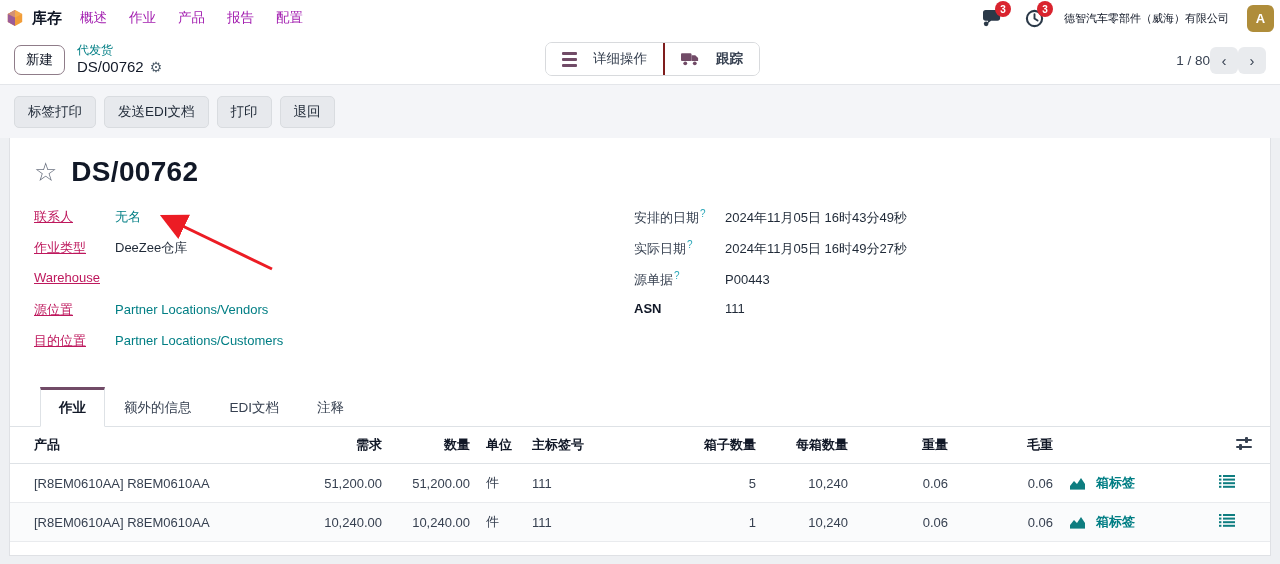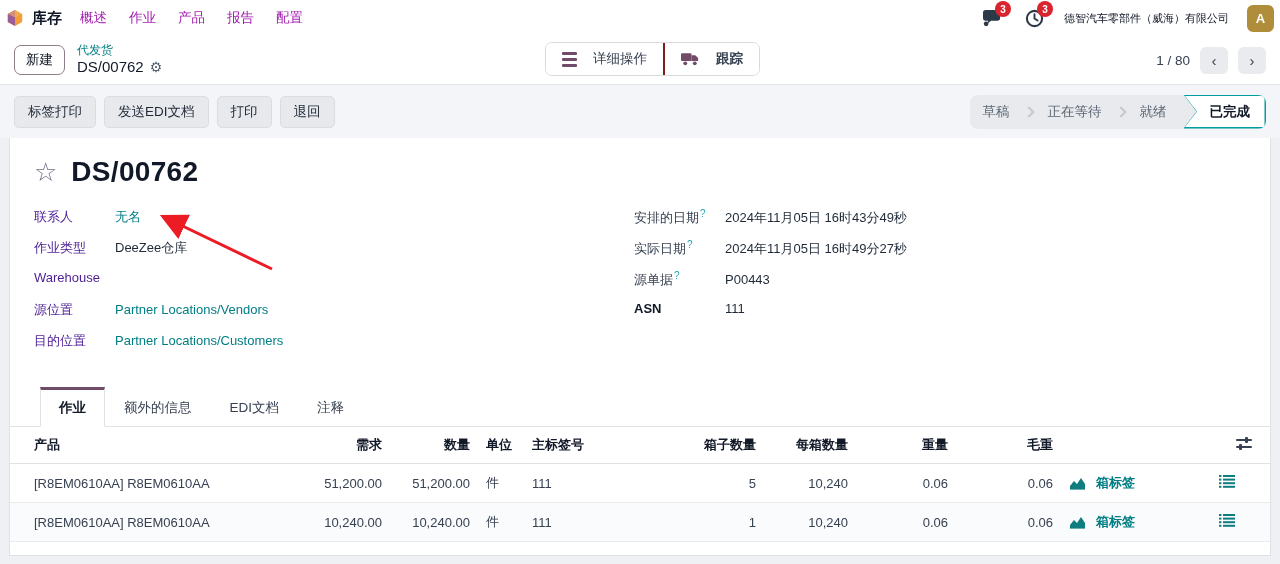--- a/index.html
+++ b/index.html
@@ -25,21 +25,21 @@
   .btn-new { background:#fff; border:1px solid #8f7c89; color:#111827; border-radius:7px; padding:5px 11px; font-size:13.5px; cursor:pointer; margin-right:12px; }
   .breadcrumb-col { display:flex; flex-direction:column; line-height:1.25; }
   .breadcrumb-parent { font-size:12px; color:#017e84; cursor:pointer; }
   .breadcrumb-current { font-size:15px; color:#111827; display:flex; align-items:center; gap:6px; }
   .gear { font-size:14px; color:#52606d; cursor:pointer; }
   .cp-center { position:absolute; left:545px; top:42px; display:flex; border:1px solid #d8dadd; border-radius:7px; overflow:hidden; background:#fff; }
   .cp-btn { display:flex; align-items:center; gap:16px; padding:7px 16px; font-size:13.5px; color:#374151; cursor:pointer; background:#fff; border:none; }
   .cp-btn + .cp-btn { border-left:2px solid #7f1d1d;font-weight:bold; }
   .hamburger { display:inline-flex; flex-direction:column; gap:3px; }
   .hamburger span { width:15px; height:3px; background:#714b67; border-radius:1px; }
-  .pager { margin-left:auto; display:flex; align-items:center; gap:10px; }
+  .pager { margin-left:auto; display:flex; align-items:center; gap:0; }
   .pager-text { font-size:13.5px; color:#374151; }
   .pager-btn { width:28px; height:27px; background:#e9ebee; border:none; border-radius:6px; color:#374151; font-size:15px; cursor:pointer; display:flex; align-items:center; justify-content:center; }
 
   
   .action-strip { height:53px; background:#f4f5f8; display:flex; align-items:center; padding:0 14px; }
   .action-btn { background:#e7e9ed; border:1px solid #d9dce0; border-radius:5px; color:#1f2937; font-size:13.5px; padding:6px 13px; margin-right:8px; cursor:pointer; }
   .statusbar { margin-left:auto; display:flex; align-items:center; height:34px; background:#e8eaed; border-radius:8px; overflow:hidden; }
   .status-step { padding:0 13px; color:#5b6674; font-size:13.5px; cursor:pointer; }
   .status-sep { width:8px; height:8px; border-top:2px solid #c6cad0; border-right:2px solid #c6cad0; transform:rotate(45deg); margin:0 2px; }
   .status-active { position:relative; height:34px; margin-left:4px; cursor:pointer; }
@@ -49,21 +49,21 @@
 
   
   .sheet { margin:0 9px; background:#fff; border:1px solid #dfe1e5; border-top:none; height:418px; position:relative; }
   .title-row { display:flex; align-items:center; gap:14px; padding:18px 24px 0 24px; }
   .star-icon { font-size:26px; color:#6b7280; cursor:pointer; line-height:1; }
   .record-title { font-size:28px; font-weight:bold; color:#111827; letter-spacing:.3px; }
 
   .fields { display:grid; grid-template-columns:600px 1fr; padding:20px 24px 0 24px; }
   .fgroup { display:flex; flex-direction:column; }
   .frow { display:flex; align-items:baseline; min-height:31px; }
-  .flabel { width:81px; color:#4c1d95; }
+  .flabel { width:81px; color:#be185d;text-decoration:underline; }
   .flabel-r { width:91px; color:#374151; }
   .flabel.bold, .flabel-r.bold { font-weight:bold; color:#111827; }
   .fvalue { color:#1f2937; }
   .flink { color:#017e84; cursor:pointer; }
   .qmark { color:#2aa6b8; font-size:10px; vertical-align:super; margin-left:1px; cursor:default; }
 
   
   .tabs { display:flex; align-items:flex-end; margin-top:24px; padding-left:30px; border-bottom:1px solid #dee2e6; }
   .tab { padding:9px 18px; font-size:13.5px; color:#374151; cursor:pointer; border:1px solid transparent; margin-bottom:-1px; }
   .tab.active { background:#fff; font-weight:bold; color:#111827; border-color:#dee2e6; border-top:3px solid #714b67; border-bottom-color:#fff; }
@@ -157,32 +157,20 @@
   </div>
 </div>
 
 <div class="relwrap">
 
   <div class="action-strip">
     <button class="action-btn">标签打印</button>
     <button class="action-btn">发送EDI文档</button>
     <button class="action-btn">打印</button>
     <button class="action-btn">退回</button>
-    <div class="statusbar">
-      <span class="status-step">草稿</span>
-      <span class="status-sep"></span>
-      <span class="status-step">正在等待</span>
-      <span class="status-sep"></span>
-      <span class="status-step">就绪</span>
-      <span class="status-active">
-        <span class="shape-outer"></span>
-        <span class="shape-inner"></span>
-        <span class="lbl">已完成</span>
-      </span>
-    </div>
   </div>
 
   <div class="sheet">
     <div class="title-row">
       <span class="star-icon">☆</span>
       <h1 class="record-title">DS/00762</h1>
     </div>
 
     <div class="fields">
       <div class="fgroup">

